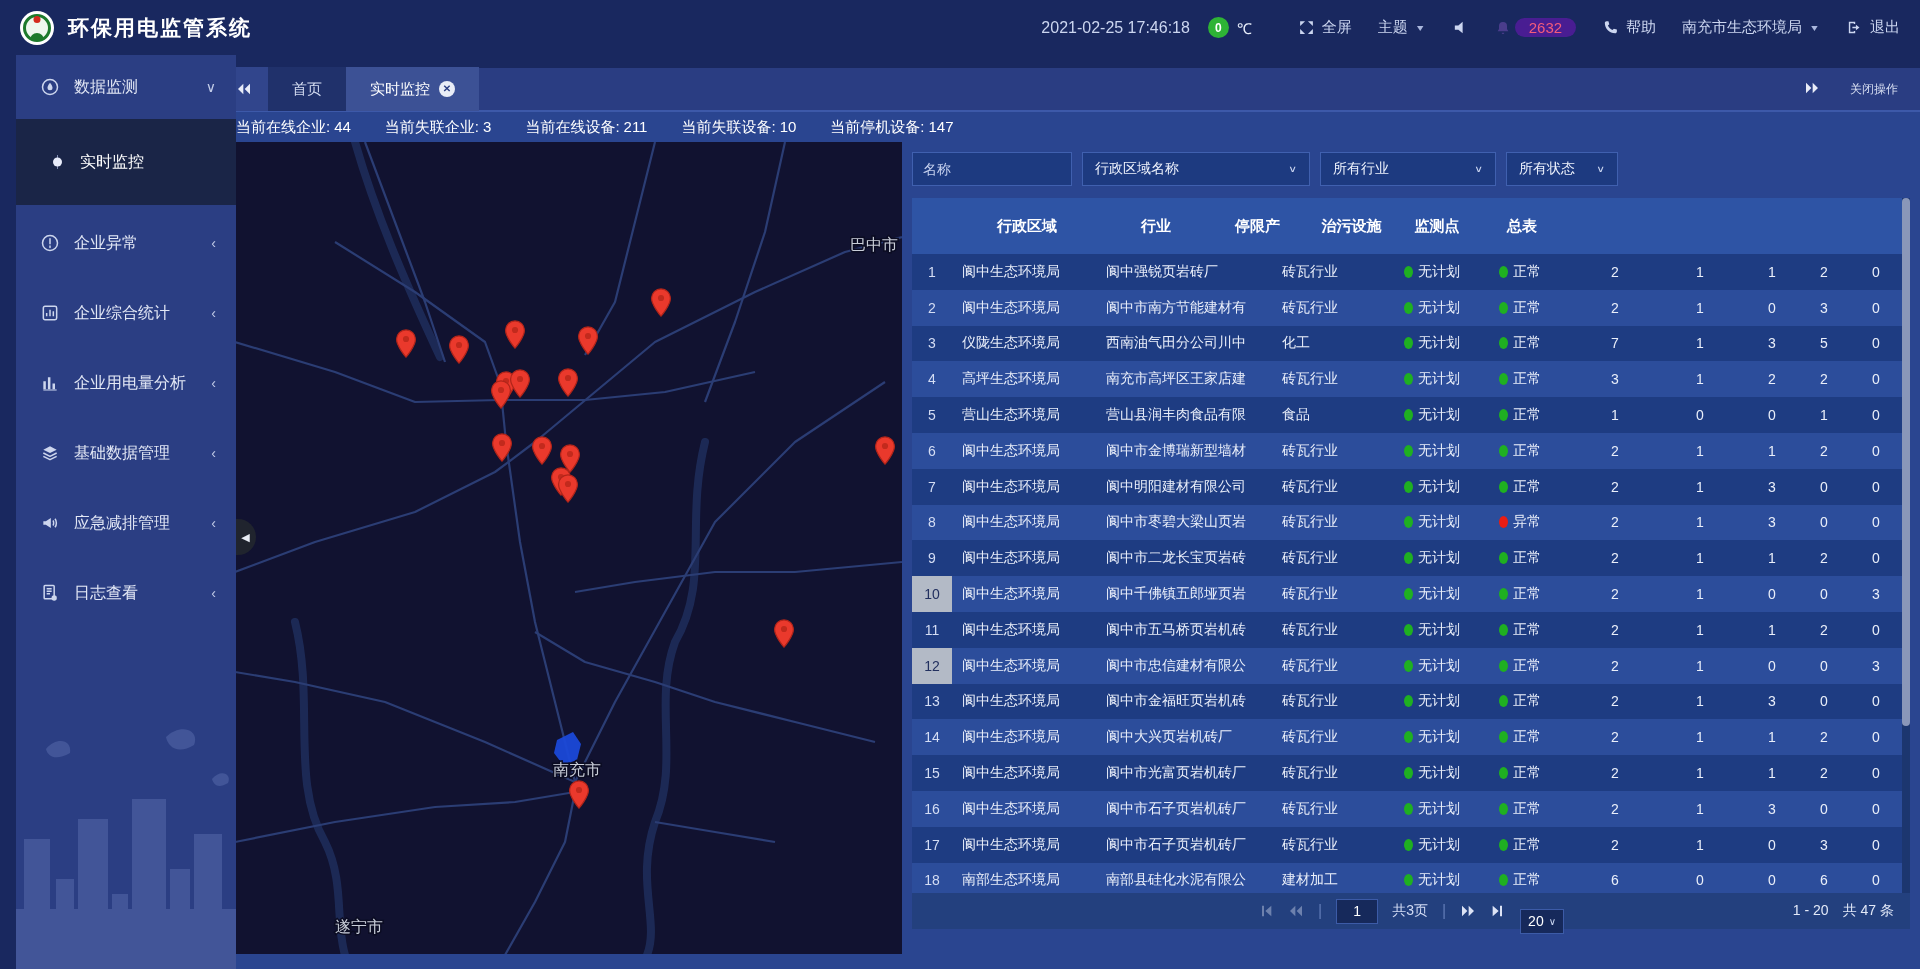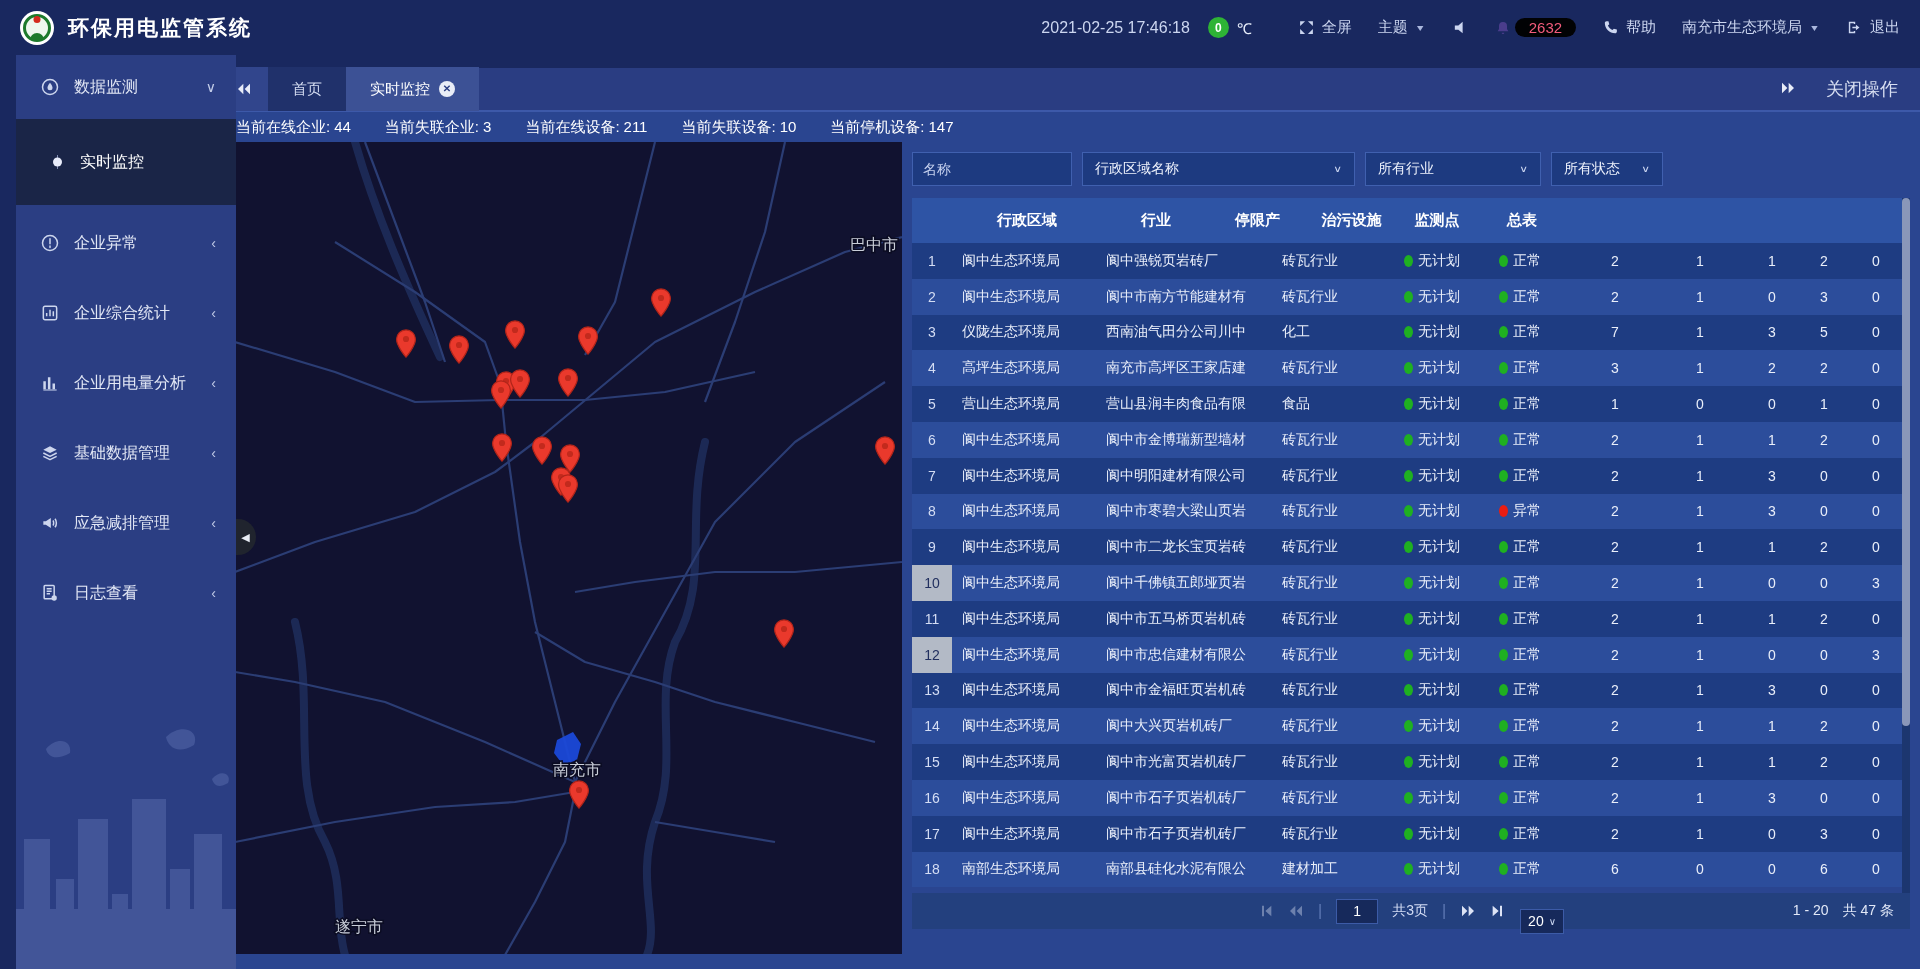--- a/index.html
+++ b/index.html
@@ -19,21 +19,21 @@
   .hicon{width:17px;height:17px;flex:0 0 auto;color:#ccd6f0;}
   .datetime{font-size:16px;color:#ccd6f0;cursor:default;}
   .temp{display:flex;align-items:center;gap:8px;margin-left:18px;cursor:default;}
   .temp-badge{width:21px;height:21px;border-radius:50%;background:#2eb335;color:#fff;font-size:12px;
     display:flex;align-items:center;justify-content:center;font-weight:bold;}
   .temp-unit{color:#e8eefb;font-size:15px;}
   .gap-lg{margin-left:46px;}
   .chev{font-size:11px;color:#aab7dd;transform:scaleY(.8);}
   .bell-wrap{display:flex;align-items:center;gap:4px;margin-left:26px;cursor:pointer;opacity:.95;}
   .bell-icon{width:16px;height:16px;color:#4d3f8f;}
-  .notice-badge{background:#000000;color:#ff5f7d;font-size:15px;padding:1px 14px;border-radius:11px;}
+  .notice-badge{background:#4c1d95;color:#ff5f7d;font-size:15px;padding:1px 14px;border-radius:11px;}
   
   .sidebar{position:absolute;top:55px;left:16px;bottom:0;width:220px;background:#2b3e83;z-index:20;overflow:hidden;}
   .side-item{display:flex;align-items:center;height:64px;padding:0 20px 0 24px;color:#e2e7f5;font-size:16px;cursor:pointer;}
   .s-icon{width:20px;height:20px;margin-right:14px;color:#cdd6ee;flex:0 0 auto;}
   .s-icon svg{width:20px;height:20px;display:block;}
   .s-chevron{margin-left:auto;color:#c2cce8;font-size:14px;}
   .side-item.mt{margin-top:6px;}
   .submenu{background:#1a2547;padding:14px 0;position:relative;}
   .submenu .vline{position:absolute;left:41px;top:36px;bottom:36px;width:1px;background:#7f8ab2;}
   .subitem{position:relative;height:58px;display:flex;align-items:center;padding-left:64px;color:#d9dfef;font-size:16px;cursor:pointer;}
@@ -43,21 +43,21 @@
   .skyline{position:absolute;left:0;right:0;bottom:0;height:250px;opacity:.28;pointer-events:none;}
   
   .tabbar{position:absolute;top:55px;left:220px;right:0;height:57px;background:#19285f;display:flex;align-items:flex-end;z-index:10;}
   .tabs-row{height:44px;width:100%;background:#2a3d82;display:flex;align-items:center;border-bottom:2px solid #3d59a9;}
   .tab-nav{width:48px;height:44px;display:flex;align-items:center;justify-content:center;background:#31458c;cursor:pointer;color:#e8ecf8;}
   .tab-nav svg{width:16px;height:14px;}
   .tab{height:44px;display:flex;align-items:center;gap:9px;padding:0 24px;font-size:15px;color:#d3dbf0;background:#20316b;cursor:pointer;}
   .tab.active{background:#3c5195;color:#fff;}
   .tab-close{width:16px;height:16px;border-radius:50%;background:#e9edf7;color:#2a3d82;font-size:10px;font-weight:bold;
     display:flex;align-items:center;justify-content:center;line-height:1;}
-  .tab-actions{margin-left:auto;display:flex;align-items:center;gap:30px;padding-right:22px;color:#d8dff2;font-size:18px;}
+  .tab-actions{margin-left:auto;display:flex;align-items:center;gap:30px;padding-right:22px;color:#d8dff2;font-size:12px;}
   .tab-actions .tab-nav2{color:#e8ecf8;cursor:pointer;}
   .tab-actions svg{width:16px;height:14px;}
   
   .main{position:absolute;top:112px;left:220px;right:0;bottom:0;background:#2a4590;}
   .statsbar{height:30px;display:flex;align-items:center;padding-left:16px;color:#fff;font-size:15px;}
   .stat{margin-right:34px;cursor:default;}
   .stat .v{margin-left:4px;}
   .content{position:absolute;top:30px;left:15px;right:10px;bottom:15px;display:flex;}
   
   .map{position:relative;width:667px;flex:0 0 auto;background:#111230;overflow:hidden;}
@@ -66,23 +66,23 @@
   .collapse-btn{position:absolute;left:0;top:377px;width:21px;height:36px;background:#20242e;border-radius:0 18px 18px 0;
     display:flex;align-items:center;justify-content:center;color:#e8ecf5;font-size:11px;cursor:pointer;z-index:5;}
   
   .panel{flex:1;margin-left:10px;display:flex;flex-direction:column;padding-bottom:25px;position:relative;}
   .filters{height:34px;margin:10px 0 12px 0;display:flex;gap:10px;flex:0 0 auto;}
   .f-input{width:160px;height:34px;background:#1d3a80;border:1px solid #4060af;color:#e8eefb;padding:0 10px;font-size:14px;outline:none;font-family:"Liberation Sans",sans-serif;}
   .f-input::placeholder{color:#c6d1ee;opacity:1;}
   .f-select{height:34px;display:flex;align-items:center;justify-content:space-between;padding:0 12px;
     background:#1d3a80;border:1px solid #4060af;color:#eef2fc;font-size:14px;cursor:pointer;}
   .f-select .chev2{color:#cdd8f2;font-size:12px;margin-left:10px;transform:scaleY(.75);}
-  .w-region{width:273px;} .w-industry{width:176px;} .w-status{width:112px;}
+  .w-region{width:228px;} .w-industry{width:176px;} .w-status{width:112px;}
   .table-wrap{flex:1;display:flex;flex-direction:column;overflow:hidden;position:relative;}
-  .thead{height:45px;background:#2e54a5;display:flex;color:#fff;font-size:15px;font-weight:bold;flex:0 0 auto;}
+  .thead{height:56px;background:#2e54a5;display:flex;color:#fff;font-size:15px;font-weight:bold;flex:0 0 auto;}
   .th{display:flex;align-items:center;justify-content:center;}
   .group-th{display:flex;flex-direction:column;justify-content:center;gap:7px;}
   .group-title{font-style:italic;text-align:center;font-size:15px;}
   .group-sub{display:flex;}
   .group-sub span{width:52px;text-align:center;font-size:14px;}
   .tbody{flex:1;overflow:hidden;}
   .trow{height:35.8px;display:flex;align-items:center;color:#eaeffa;font-size:14px;cursor:pointer;}
   .trow:nth-child(odd){background:#1e3c82;}
   .trow:nth-child(even){background:#2c4d9b;}
   .c{flex:0 0 auto;white-space:nowrap;overflow:hidden;}

